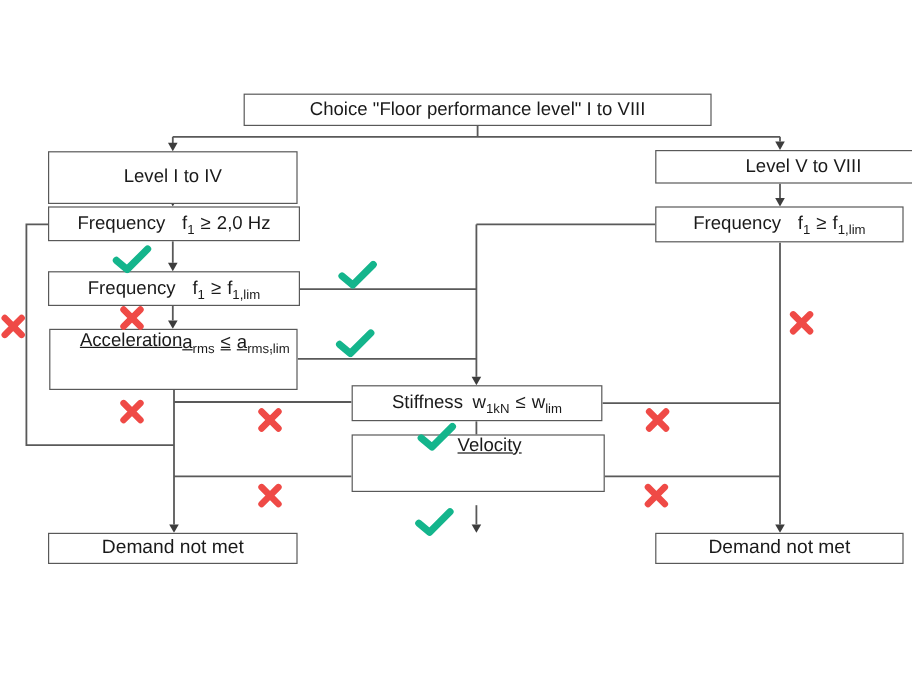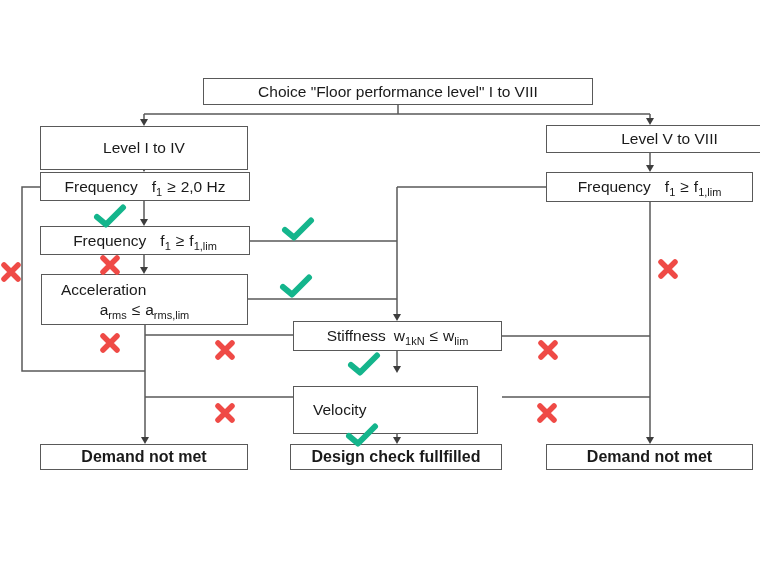--- a/index.html
+++ b/index.html
@@ -13,24 +13,24 @@
   .node{
     position:absolute;box-sizing:border-box;border:1.5px solid var(--border,#595959);
     background:#ffffff;display:flex;align-items:center;justify-content:center;
     font-size:15.5px;z-index:2;line-height:1.1;
   }
   .node .formula{white-space:nowrap;}
   .node sub{font-size:11px;line-height:0;}
   .node .op{margin:0 5px;}
   .gap{display:inline-block;width:14px;}
   .gap-s{display:inline-block;width:8px;}
-  .twoline{flex-direction:column;align-items:stretch;justify-content:center;}
+  .twoline{flex-direction:row;align-items:stretch;justify-content:center;text-decoration:underline;}
   .twoline .l1{text-align:left;padding-left:19px;}
   .twoline .l2{text-align:center;padding-top:2px;}
-  .result{font-weight:bold;font-size:16px;}
+  .result{font-weight:normal;font-size:16px;}
   .mark{position:absolute;z-index:3;display:block;}
   .mark.check{color:var(--pass,#14b58c);}
   .mark.cross{color:var(--fail,#ef4a46);}
   .mark svg{display:block;}
 </style>
 </head>
 <body>
 
 <div id="canvas">
 
@@ -110,31 +110,28 @@
     <div class="l1">Acceleration</div>
     <div class="l2 formula"><span>a</span><sub>rms</sub><span class="op">≤</span><span>a</span><sub>rms,lim</sub></div>
   </div>
 
   <div class="node" style="left:293px;top:321px;width:209px;height:30px;text-align:right;">
     <span>Stiffness</span>
       <span class="gap-s"></span>
     <span class="formula"><span>w</span><sub>1kN</sub><span class="op">≤</span><span>w</span><sub>lim</sub></span>
   </div>
 
-  <div class="node twoline" style="left:293px;top:386px;width:185px;height:48px;">
+  <div class="node twoline" style="left:293px;top:362px;width:211px;height:48px;">
     <div class="l1">Velocity</div>
   </div>
 
   <div class="node result" style="left:40px;top:444px;width:208px;height:26px;">
     <span>Demand not met</span>
   </div>
 
-  <div class="node result" style="left:290px;top:444px;width:212px;height:26px;">
-    <span>Design check fullfilled</span>
-  </div>
 
   <div class="node result" style="left:546px;top:444px;width:207px;height:26px;">
     <span>Demand not met</span>
   </div>
 
   <span class="mark check" style="left:93px;top:204px;">
     <svg width="34" height="24" viewBox="0 0 34 24">
         <path d="M4 13 L13 20.5 L30 3.5" fill="none" stroke="currentColor" stroke-width="6" stroke-linecap="round" stroke-linejoin="round"></path>
       </svg>
   </span>

